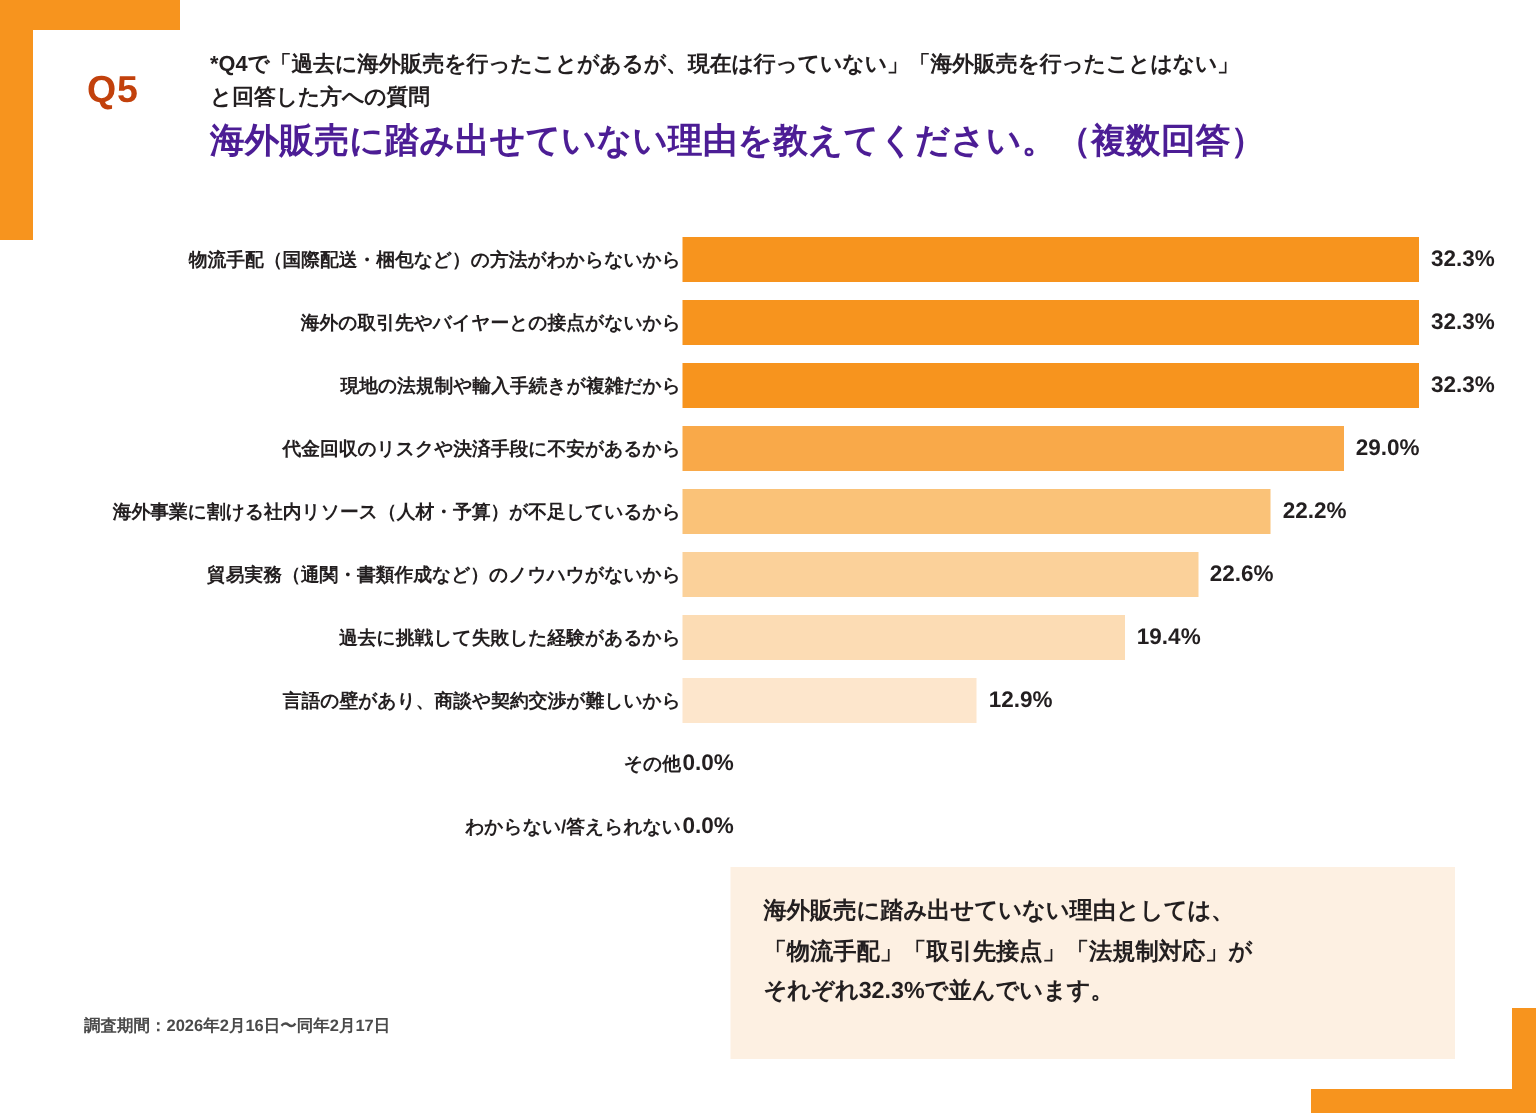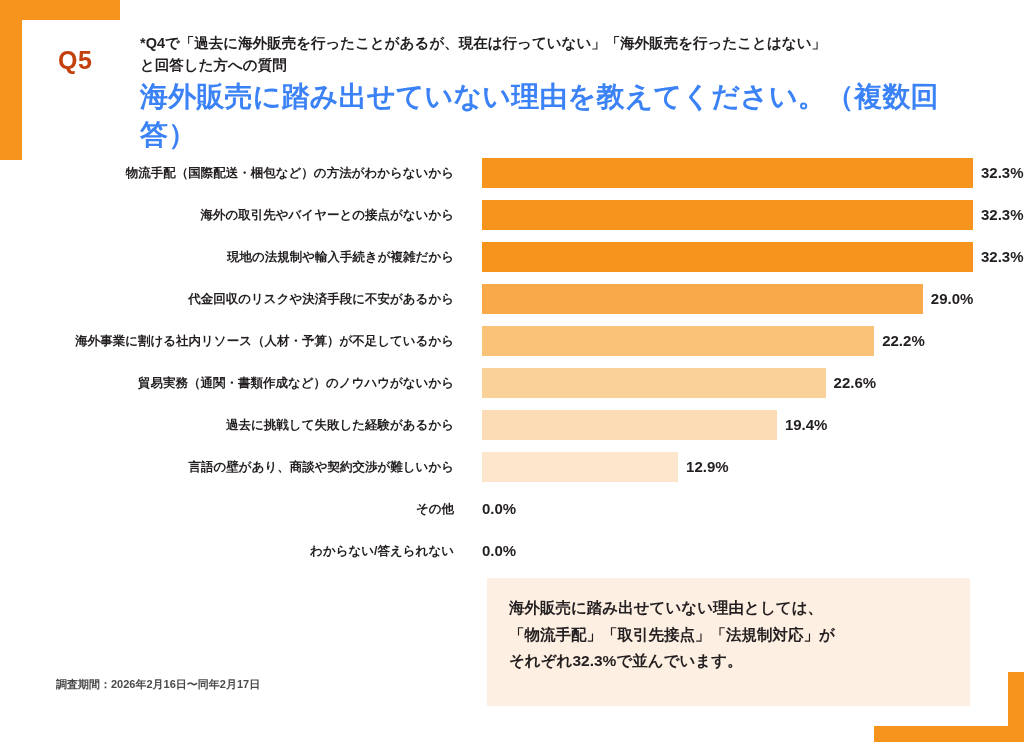--- a/index.html
+++ b/index.html
@@ -61,23 +61,23 @@
     font-size: 14.5px;
     line-height: 1.55;
     color: #231f20;
     font-weight: bold;
   }
   .q-title {
     position: absolute;
     left: 140px;
     top: 78px;
     width: 830px;
-    font-size: 28px;
-    font-weight: bold;
-    color: #3b82f6;
+    font-size: 23px;
+    font-weight: bold;
+    color: #4c1d95;
     letter-spacing: 0.2px;
   }
   
   .chart {
     position: absolute;
     left: 0;
     top: 155px;
     width: 1024px;
     height: 420px;
     text-decoration: underline;
@@ -94,21 +94,21 @@
     width: 430px;
     text-align: right;
     font-size: 12.5px;
     font-weight: bold;
     color: #231f20;
     line-height: 36px;
     white-space: nowrap;
   }
   .row-track {
     position: absolute;
-    left: 482px;
+    left: 455px;
     top: 0;
     right: 20px;
     height: 36px;
   }
   .row-fill {
     position: absolute;
     left: 0;
     top: 3px;
     height: 30px;
     background: #f7941e;

